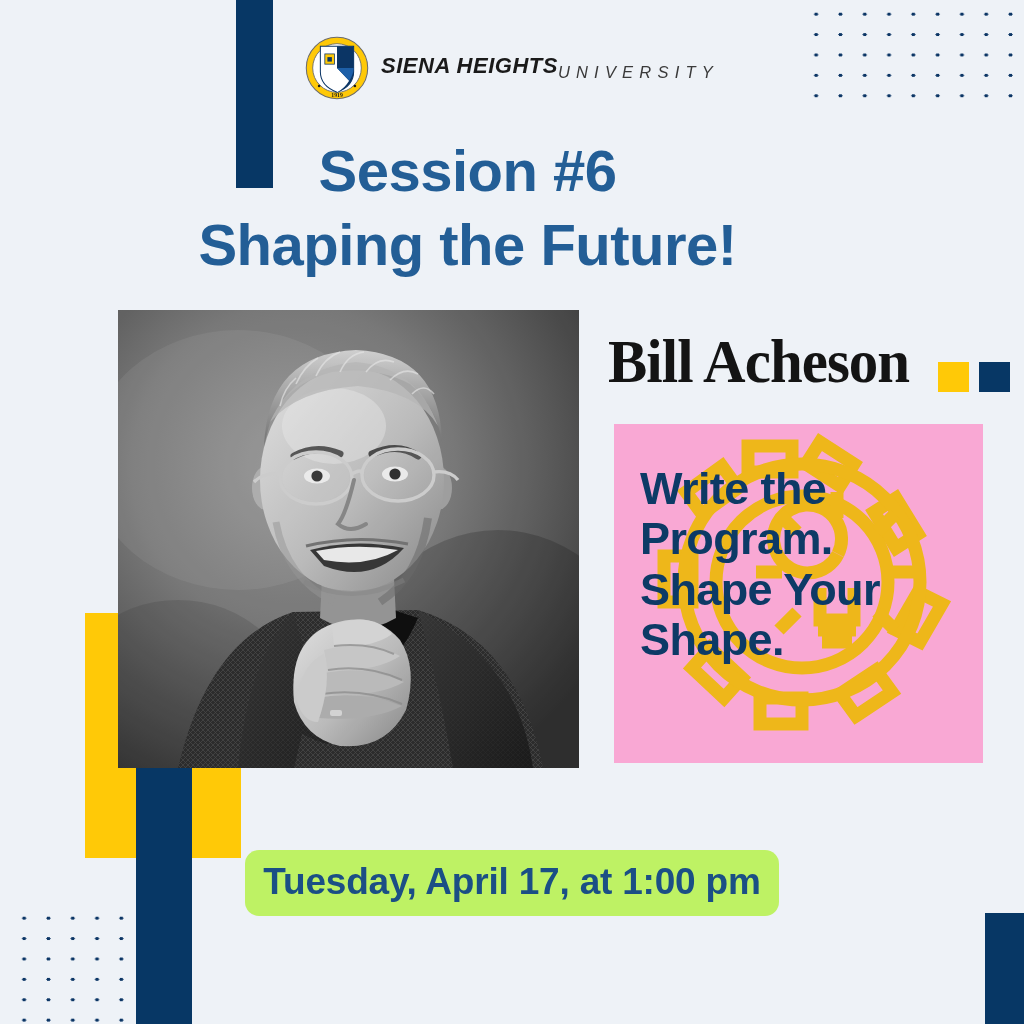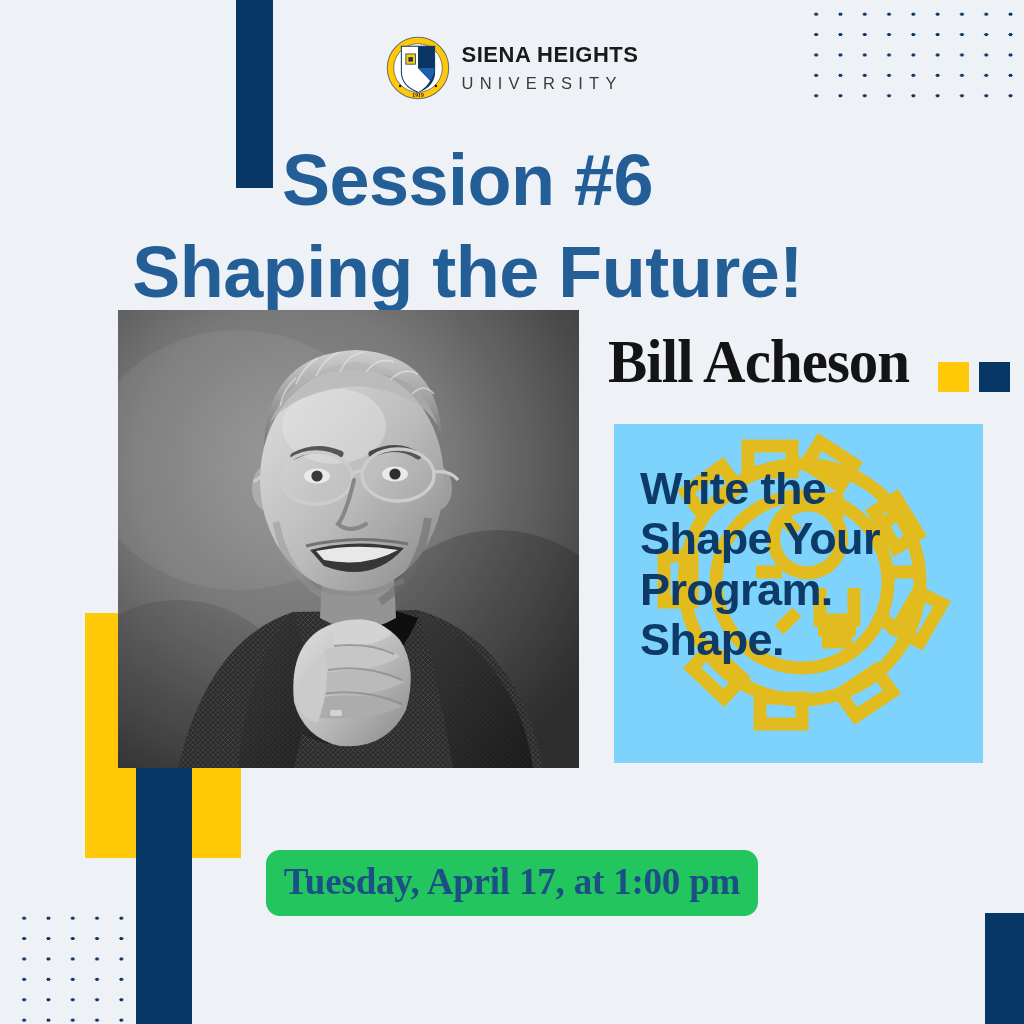--- a/index.html
+++ b/index.html
@@ -31,33 +31,33 @@
   #square-yellow-left { top:613px; left:85px;  width:156px; height:245px; background:#ffc907; }
   #bar-navy-left  { top:676px; left:136px; width:56px;  height:348px; background:#073765; }
   #block-bottom-right { top:913px; left:985px; width:39px; height:111px; background:#073765; }
 
   
   #logo-row {
     position:absolute; top:36px; left:0; width:1024px;
     display:flex; align-items:center; justify-content:center; gap:12px;
   }
   #seal { width:64px; height:64px; position:relative; }
-  #logo-wordmark { display:flex; flex-direction:column; line-height:1; }
+  #logo-wordmark { display:flex; flex-direction:row; line-height:1;font-style:italic; }
   #logo-line1 {
     font-size:22px; font-weight:700; letter-spacing:0.5px; color:#1a1a1a;
   }
   #logo-line2 {
     font-size:16.5px; font-weight:400; letter-spacing:6.2px; color:#3a3a3a;
     margin-top:9px;
   }
 
   
   #headline {
     position:absolute; top:134px; left:0; width:935px; text-align:center;
-    color:#235e96; font-weight:700; font-size:72px; line-height:1.28;
+    color:#235e96; font-weight:700; font-size:58px; line-height:1.28;
     letter-spacing:-0.5px;
   }
   #headline div { display:block; }
 
   
   #portrait {
     position:absolute; top:310px; left:118px; width:461px; height:458px;
     overflow:hidden; background:#6e6e6e;
   }
   #portrait svg { display:block; width:100%; height:100%; }
@@ -70,46 +70,45 @@
     letter-spacing:-1px; line-height:1;
     transform:scaleX(0.95); transform-origin:left center;
     white-space:nowrap;
   }
   #name-square-yellow { top:362px; left:938px; width:31px; height:30px; background:#ffc907; }
   #name-square-navy   { top:362px; left:979px; width:31px; height:30px; background:#073765; }
 
   
   #tagline-box {
     position:absolute; top:424px; left:614px; width:369px; height:339px;
-    background:#7dd3fc; overflow:hidden;
+    background:#f9a8d4; overflow:hidden;
   }
   #tagline-watermark {
     position:absolute; top:-18px; left:28px; width:340px; height:360px;
     opacity:1;
   }
   #tagline-text {
     position:absolute; top:40px; left:26px; right:14px;
     color:#0d3a66; font-weight:800; font-size:45px; line-height:1.12;
     letter-spacing:-0.6px;
   }
 
   
   #footer {
     position:absolute; top:850px; left:0; width:1024px;
     text-align:center; line-height:1.34;
   }
   #footer span {
     display:inline-block;
-    background:#22c55e;
+    background:#bef264;
     color:#1b4f85;
     font-size:37px; font-weight:600;
     padding:7px 18px 9px 18px;
     border-radius:14px;
     letter-spacing:-0.2px;
-    font-family:Liberation Serif, serif;
   }
   #footer-line2 { margin-top:-4px; }
 </style>
 </head>
 <body>
 
 <div class="deco" id="dots-top-right"></div>
 <div class="deco" id="dots-bottom-left"></div>
 <div class="deco" id="bar-top-navy"></div>
 <div class="deco" id="square-yellow-left"></div>
@@ -285,22 +284,22 @@
       <line x1="253" y1="108" x2="235" y2="126"></line>
       <line x1="276" y1="166" x2="250" y2="166"></line>
       <line x1="253" y1="224" x2="235" y2="206"></line>
       <line x1="137" y1="108" x2="155" y2="126"></line>
       <line x1="114" y1="166" x2="140" y2="166"></line>
       <line x1="137" y1="224" x2="155" y2="206"></line>
     </g>
   </svg>
   <div id="tagline-text">
     <div>Write the</div>
+    <div>Program.</div>
     <div>Shape Your</div>
-    <div>Program.</div>
     <div>Shape.</div>
   </div>
 </div>
 
 <div id="footer">
   <div>
     <span>Tuesday, April 17, at 1:00 pm</span>
   </div>
 </div>
 

